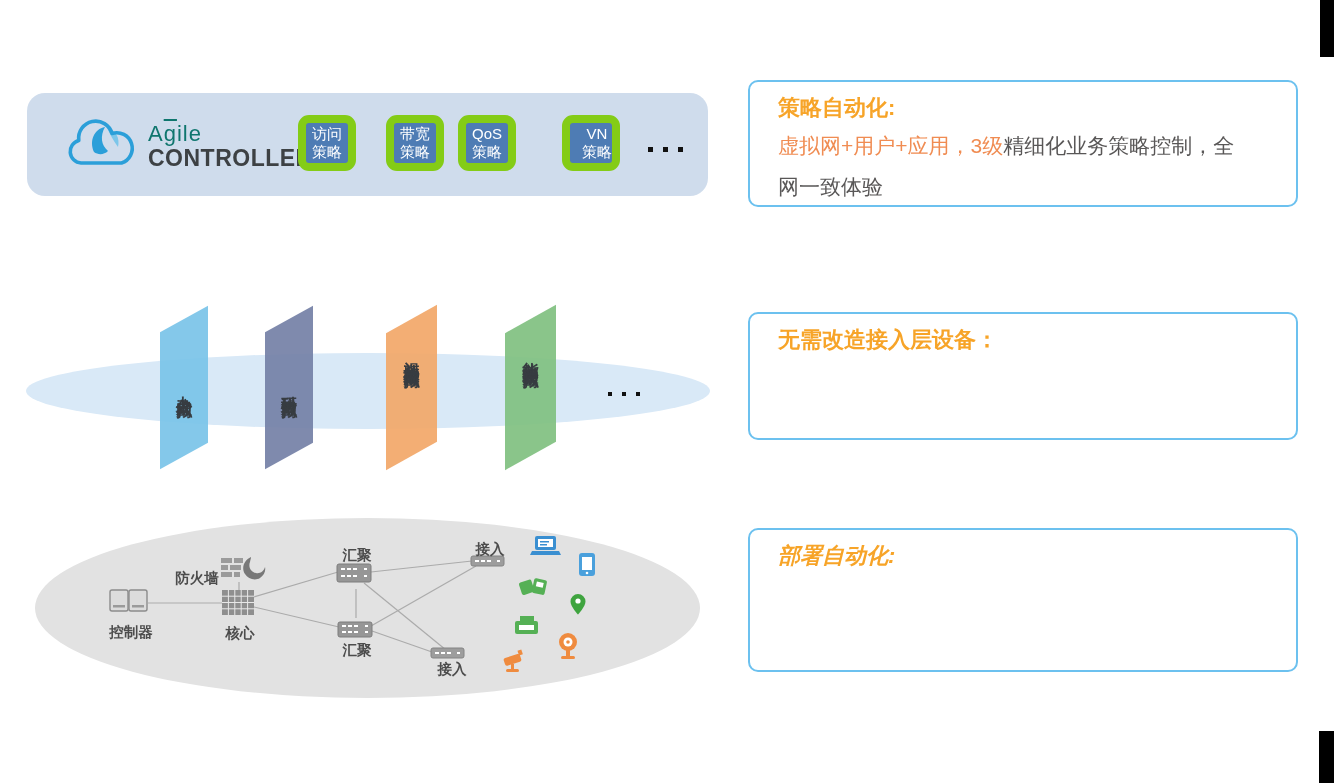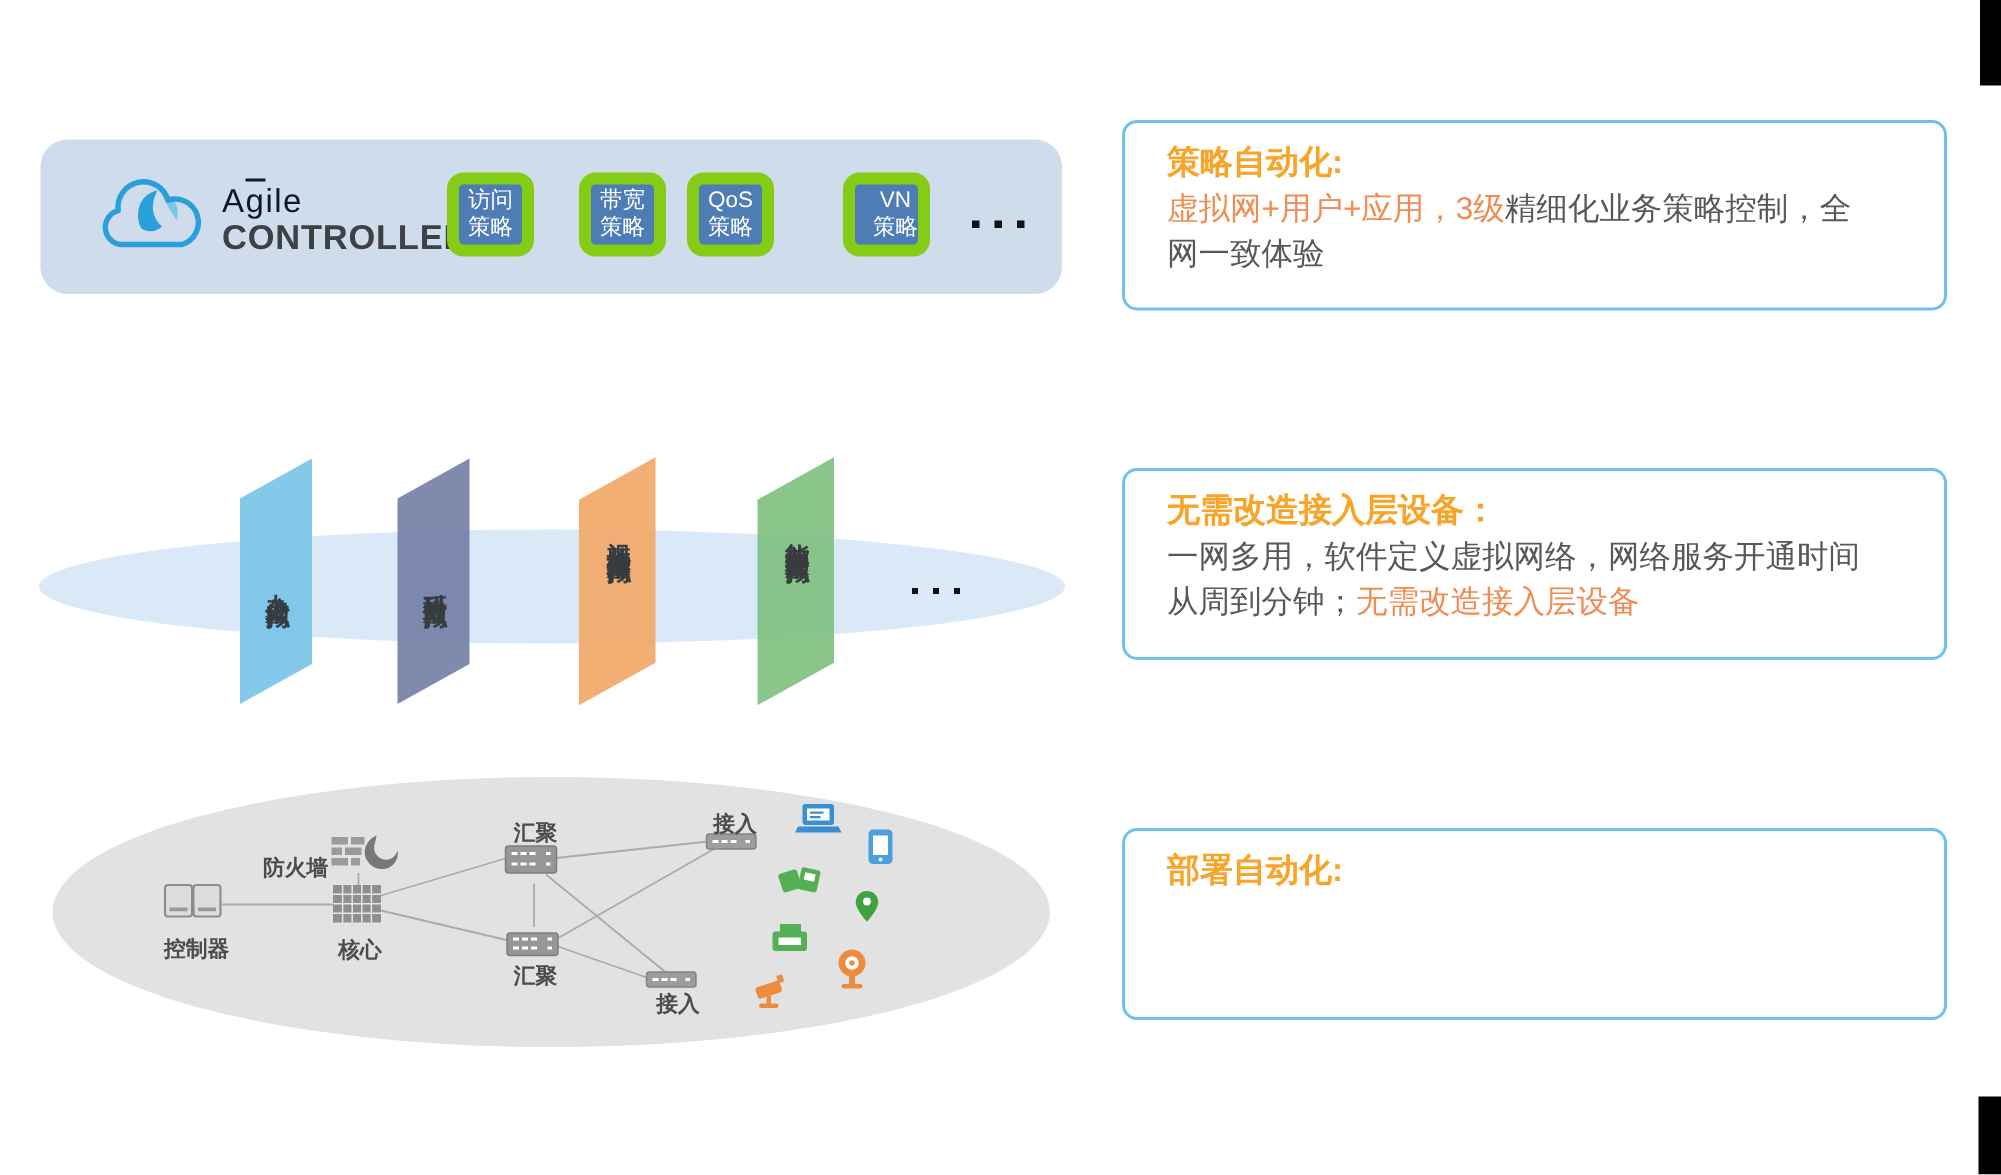--- a/index.html
+++ b/index.html
@@ -5,21 +5,21 @@
   html,body{margin:0;padding:0;}
   body{width:1334px;height:783px;background:#fff;overflow:hidden;
        font-family:"Liberation Sans","DejaVu Sans",sans-serif;}
   .stage{position:relative;width:1334px;height:783px;background:#fff;}
   .abs{position:absolute;}
 
   
   .top-bar{left:27px;top:93px;width:681px;height:103px;background:#cfdcec;border-radius:18px;}
   .logo-cloud{left:66px;top:116px;width:70px;height:58px;}
   .brand{left:148px;top:122px;line-height:1.1;}
-  .brand-agile{font-size:22px;color:#0f172a;letter-spacing:1px;}
+  .brand-agile{font-size:22px;color:#0f766e;letter-spacing:1px;}
   .brand-agile .ovl{text-decoration:overline;}
   .brand-controller{font-size:23px;font-weight:bold;color:#3d4144;letter-spacing:.5px;}
   .chip{top:115px;width:58px;height:56px;background:#4e7cb4;border:8px solid #84cc16;
         border-radius:11px;box-sizing:border-box;color:#fff;font-size:15px;line-height:18px;
         display:flex;align-items:center;justify-content:center;text-align:center;white-space:pre-line;}
   .dots{display:flex;gap:10px;}
   .dots i{width:5px;height:5px;background:#111;display:block;}
 
   
   .vn-ellipse{left:26px;top:353px;width:684px;height:76px;background:#d9e9f7;border-radius:50%;}
@@ -30,21 +30,21 @@
         letter-spacing:2px;color:#373c41;font-weight:600;}
   .cols2 span{height:78px;}
 
   
   .phys-ellipse{left:35px;top:518px;width:665px;height:180px;background:#e2e2e2;border-radius:50%;}
 
   
   .callout{left:748px;width:550px;background:#fff;border:2px solid #6cc1ef;border-radius:10px;
            box-sizing:border-box;padding:10px 18px 0 28px;}
   .co-title{font-size:22px;font-weight:bold;color:#f7a428;line-height:32px;}
-  .co-body{font-size:21px;line-height:30px;color:#595757;width:462px;margin-top:1px;}
+  .co-body{font-size:21px;line-height:41px;color:#595757;width:462px;margin-top:1px;}
   .seg-orange{color:#f08c52;}
   .seg-dark{color:#595757;}
 
   .black-bar{background:#000;}
 
   svg text{font-family:"Liberation Sans","DejaVu Sans",sans-serif;}
 </style>
 </head>
 <body>
 
@@ -252,23 +252,22 @@
     </g>
   </svg>
 
   <div class="abs callout" style="top:80px;height:127px;">
     <div class="co-title">策略自动化:</div>
     <div class="co-body"><span class="seg-orange">虚拟网+用户+应用，3级</span><span class="seg-dark">精细化业务策略控制，全网一致体验</span></div>
   </div>
 
   <div class="abs callout" style="top:312px;height:128px;">
     <div class="co-title">无需改造接入层设备：</div>
-    <div class="co-body"><span class="seg-dark">一网多用，软件定义虚拟网络，网络服务开通时间从周到分钟；</span><span class="seg-orange">无需改造接入层设备</span></div>
-  </div>
-
-  <div class="abs callout" style="top:552px;height:128px;">
+  </div>
+
+  <div class="abs callout" style="top:528px;height:144px;font-style:italic;">
     <div class="co-title">部署自动化:</div>
   </div>
 
   <div class="abs black-bar" style="left:1320px;top:0;width:14px;height:57px;"></div>
   <div class="abs black-bar" style="left:1319px;top:731px;width:15px;height:52px;"></div>
 
 </div>
 
 </body></html>

